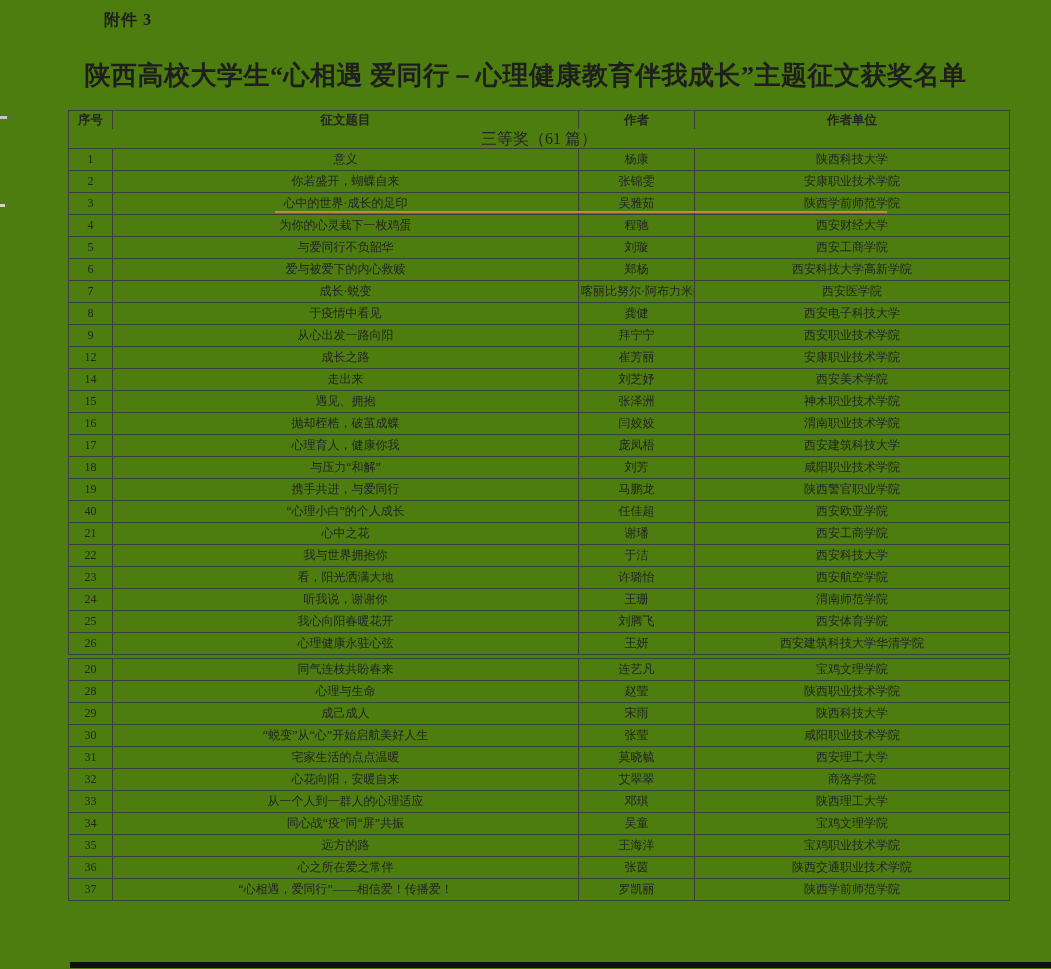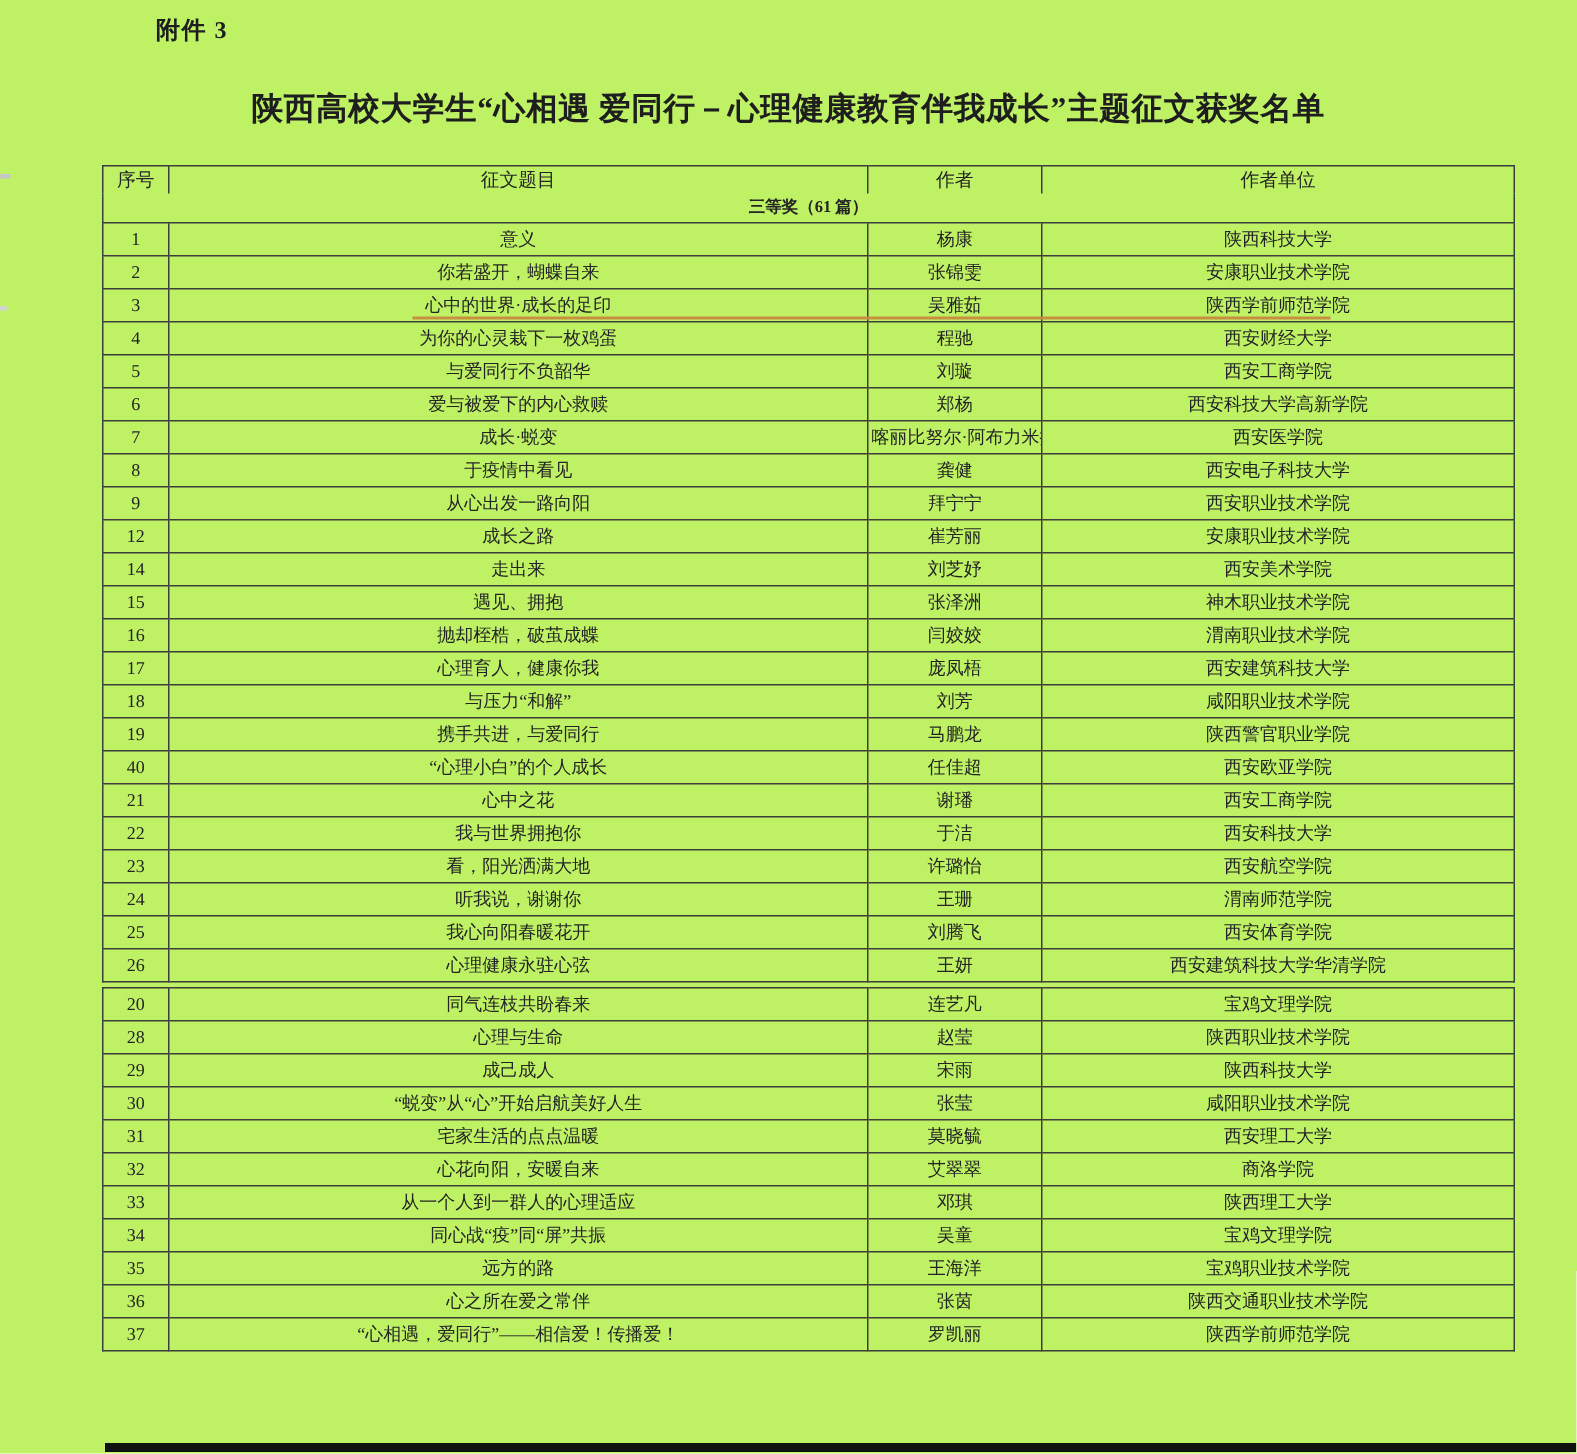--- a/index.html
+++ b/index.html
@@ -1,48 +1,48 @@
 <!DOCTYPE html>
 <html><head>
 <meta charset="utf-8">
 <style>
   * { margin:0; padding:0; box-sizing:border-box; }
   html,body { background:#ffffff; }
   .page {
-    position:relative; width:1051px; height:969px; background:#bef264;
+    position:relative; width:1051px; height:969px; background:#4d7c0f;
     font-family:"Liberation Serif","DejaVu Serif",serif; color:#1e1e1e;
     overflow:hidden;
   }
   .attachment {
     position:absolute; left:104px; top:10px;
     font-size:16px; font-weight:bold; letter-spacing:1px;
   }
   .title {
     position:absolute; left:0; top:58px; width:100%;
-    text-align:center; font-size:21px; font-weight:bold; letter-spacing:0.5px;
+    text-align:center; font-size:26px; font-weight:bold; letter-spacing:0.5px;
   }
   table.awards {
     position:absolute; left:68px; top:110px; width:941px;
     border-collapse:collapse; table-layout:fixed;
   }
   col.c0 { width:44px; }
   col.c1 { width:466px; }
   col.c2 { width:116px; }
   col.c3 { width:315px; }
   .awards th, .awards td {
     border:1px solid #3d3d3d; text-align:center; vertical-align:middle;
     font-size:12px; height:21px; line-height:21px; padding:0 2px;
     white-space:nowrap; overflow:hidden; color:#242424;
   }
   .awards thead th {
-    font-weight:normal; font-size:12.5px; height:18px; line-height:18px;
+    font-weight:bold; font-size:12.5px; height:18px; line-height:18px;
     border-bottom:none;
   }
   .awards tr.section-row td {
-    border-top:none; font-weight:bold; font-size:11px;
+    border-top:none; font-weight:normal; font-size:16px;
     height:19px; line-height:19px;
   }
   .awards tbody tr.break td {
     border:none; height:4px; line-height:4px; font-size:1px;
   }
   .underline-mark {
     position:absolute; left:275px; top:211px; width:612px; height:2px;
     background:#c78a3f; opacity:0.95;
   }
   .bottom-band {

